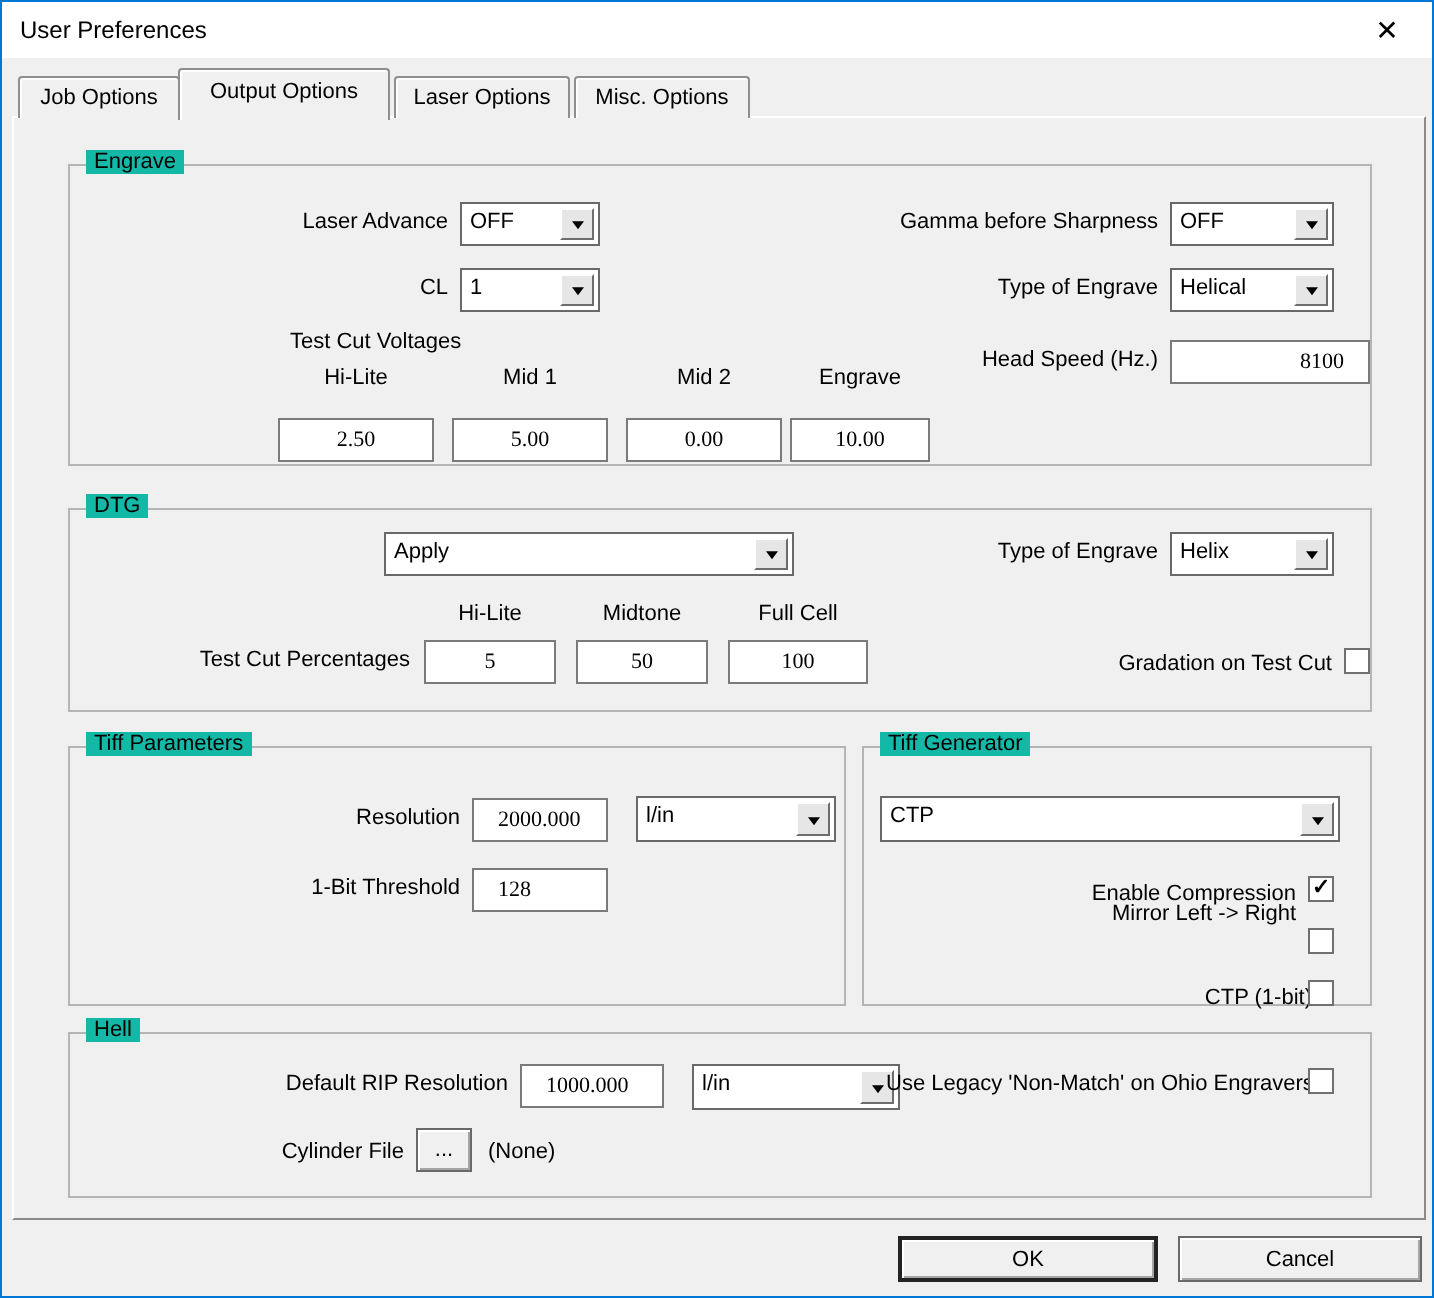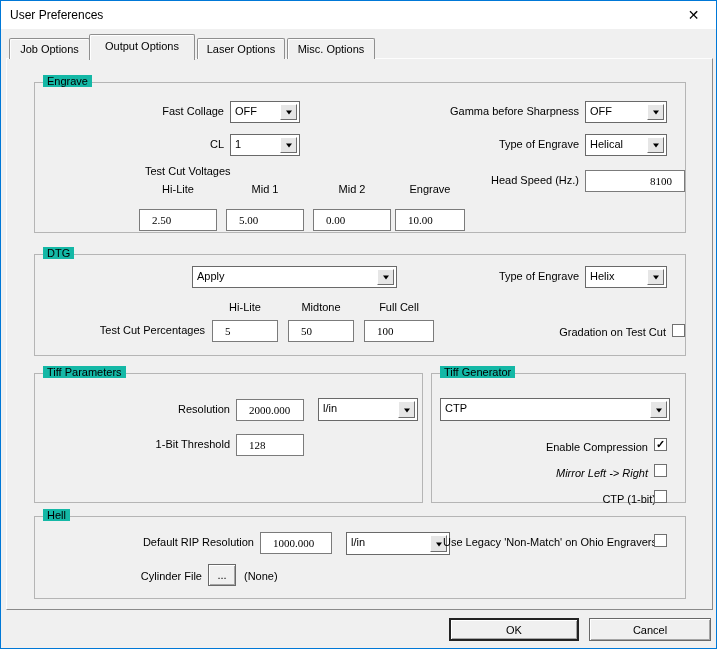--- a/index.html
+++ b/index.html
@@ -29,21 +29,21 @@
   .group { position:absolute; border:1px solid #b5b5b5; background:#f0f0f0; z-index:2; }
   .gtitle { position:absolute; top:-8px; left:8px; background:#14b8a6; padding:0 4px;
     white-space:nowrap; }
 
   .lbl { position:absolute; white-space:nowrap; line-height:15px; }
   .lbl.r { text-align:right; }
   .lbl.c { text-align:center; }
 
   .tbox { position:absolute; height:22px; background:#fff; border:1px solid #7b7b7b;
     font-family:Liberation Serif, serif; font-size:11px; padding:0 12px; color:#000; }
-  .tbox.center { text-align:left; }
+  .tbox.center { text-align:center; }
   .tbox.right { text-align:right; }
 
   .combo { position:absolute; height:22px; background:#fff; border:1px solid #696969; }
   .combo .val { position:absolute; left:4px; top:3px; white-space:nowrap; }
   .combo .dd { position:absolute; top:2px; right:2px; bottom:2px; width:17px;
     background:#e6e6e6; border:1px solid; border-color:#ffffff #6d6d6d #6d6d6d #ffffff;
     cursor:pointer; }
   .combo .dd .arr { position:absolute; left:50%; top:50%;
     transform:translate(-50%,-35%); width:0; height:0;
     border:3.5px solid transparent; border-top:4px solid #000; border-bottom:none; }
@@ -80,21 +80,21 @@
   </div>
   <div class="tab" style="left:286px;width:88px;">
     <span>Misc. Options</span>
   </div>
 
   <div class="tabpage"></div>
 
   <div class="group" style="left:33px;top:81px;width:652px;height:151px;">
     <span class="gtitle">Engrave</span>
 
-    <span class="lbl r" style="left:95px;top:21px;width:94px;">Fast Collage</span>
+    <span class="lbl r" style="left:95px;top:21px;width:94px;">Laser Advance</span>
     <div class="combo" style="left:195px;top:18px;width:70px;">
       <span class="val">OFF</span>
       <span class="dd">
           <span class="arr"></span>
         </span>
     </div>
 
     <span class="lbl r" style="left:394px;top:21px;width:150px;">Gamma before Sharpness</span>
     <div class="combo" style="left:550px;top:18px;width:82px;">
       <span class="val">OFF</span>
@@ -192,21 +192,21 @@
       <span class="dd">
           <span class="arr"></span>
         </span>
     </div>
 
     <span class="lbl r" style="left:36px;top:66px;width:180px;">Enable Compression</span>
     <span class="cb" style="left:222px;top:64px;">
       <span class="mk">✓</span>
     </span>
 
-    <span class="lbl r" style="left:36px;top:92px;width:180px;font-style:italic;">Mirror Left -&gt; Right</span>
+    <span class="lbl r" style="left:36px;top:76px;width:180px;">Mirror Left -&gt; Right</span>
     <span class="cb" style="left:222px;top:90px;">
       <span class="mk"></span>
     </span>
 
     <span class="lbl r" style="left:44px;top:118px;width:180px;">CTP (1-bit)</span>
     <span class="cb" style="left:222px;top:116px;">
       <span class="mk"></span>
     </span>
   </div>
 

